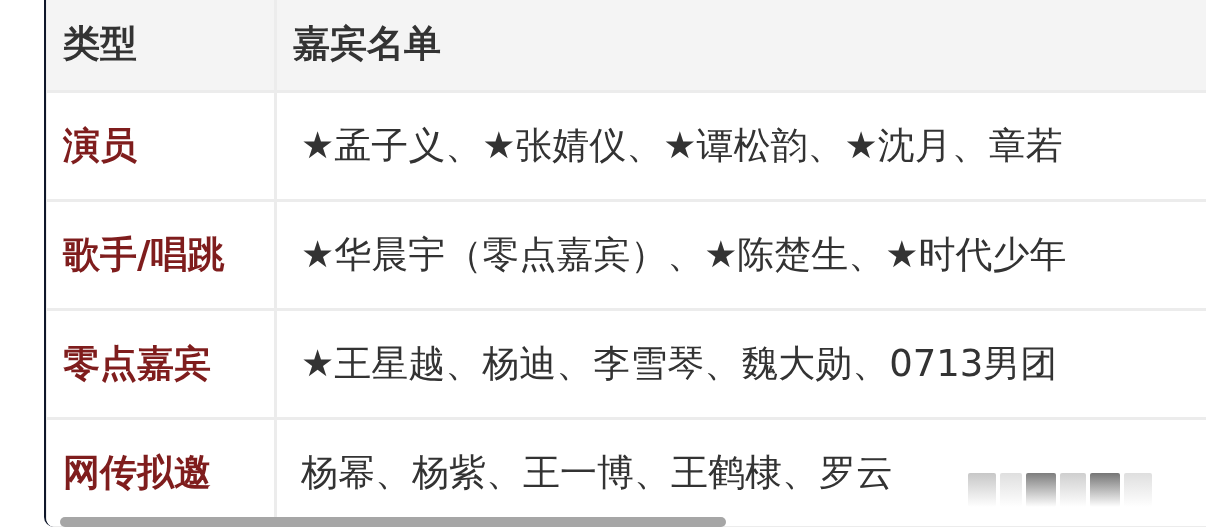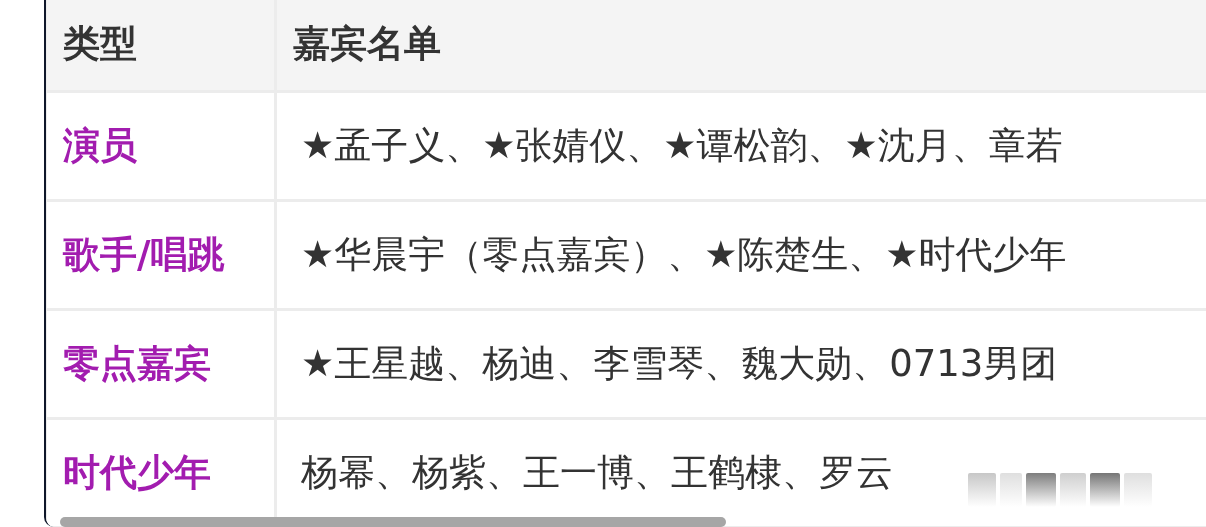--- a/index.html
+++ b/index.html
@@ -52,21 +52,21 @@
       font-weight: bold;
       color: #333333;
       border-top: none;
     }
     table.guest-table tbody td {
       height: 106px;
       background: #ffffff;
     }
     table.guest-table tbody td.type-cell {
       font-weight: bold;
-      color: #a21caf;
+      color: #7f1d1d;
     }
     table.guest-table tbody td.names-cell {
       font-weight: normal;
       color: #333333;
       padding-left: 24px;
     }
     .scrollbar-track {
       position: absolute;
       left: 60px;
       top: 517px;
@@ -122,21 +122,21 @@
       </tr>
       <tr>
         <td class="type-cell">歌手/唱跳</td>
         <td class="names-cell">★华晨宇（零点嘉宾）、★陈楚生、★时代少年</td>
       </tr>
       <tr>
         <td class="type-cell">零点嘉宾</td>
         <td class="names-cell">★王星越、杨迪、李雪琴、魏大勋、0713男团</td>
       </tr>
       <tr>
-        <td class="type-cell">时代少年</td>
+        <td class="type-cell">网传拟邀</td>
         <td class="names-cell">杨幂、杨紫、王一博、王鹤棣、罗云</td>
       </tr>
     </tbody>
   </table>
 </div>
 
 <div class="watermark">
   <span class="wm-block" style="width:28px;opacity:0.35"></span>
   <span class="wm-block" style="width:22px;opacity:0.2"></span>
   <span class="wm-block" style="width:30px;opacity:0.8"></span>

